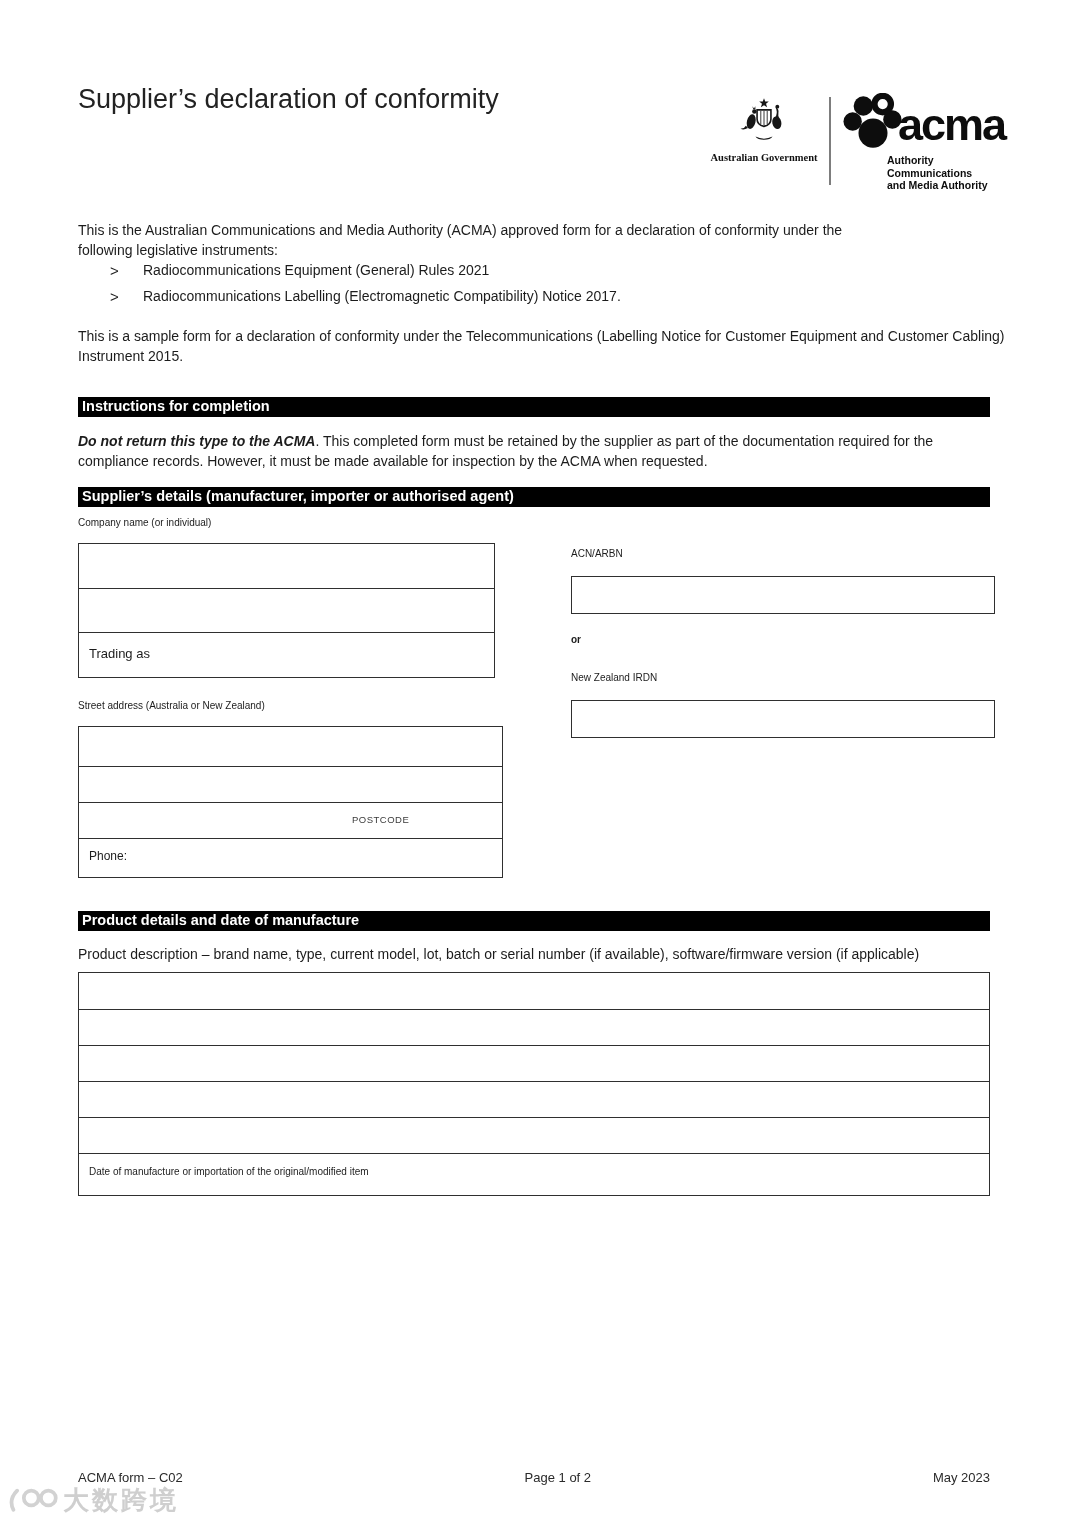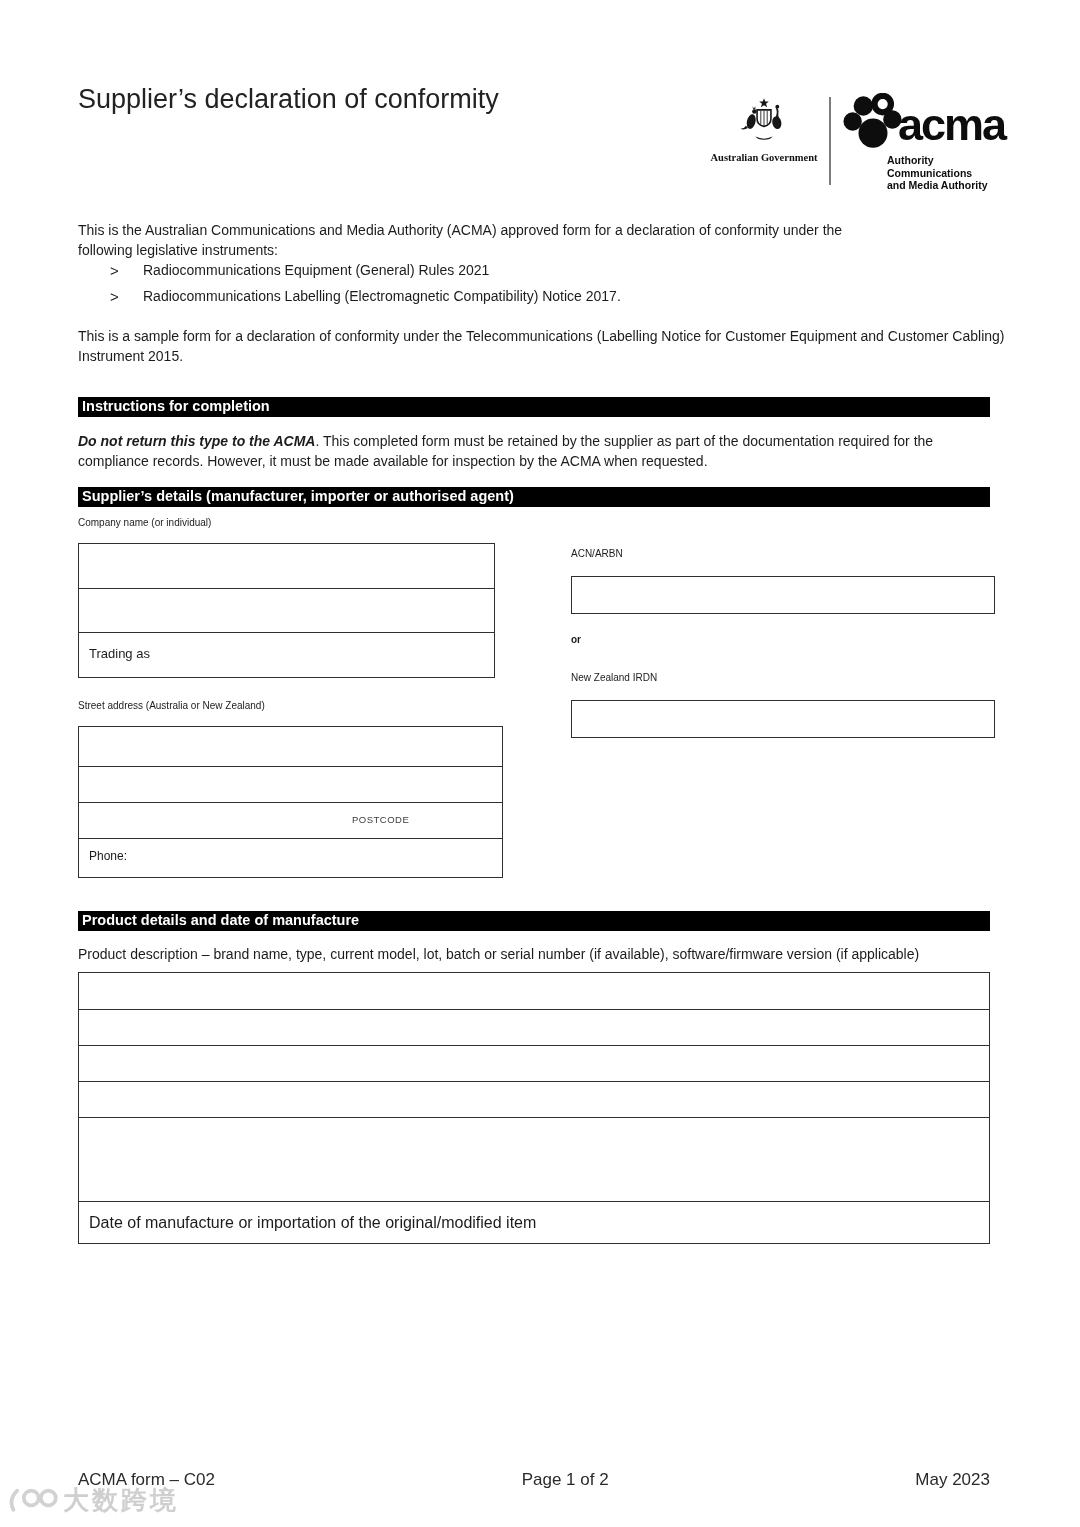--- a/index.html
+++ b/index.html
@@ -57,24 +57,24 @@
   .street-box .row{box-sizing:border-box;}
   .sr1{height:39px;}
   .sr2{height:36px;border-top:1.5px solid #2f2f2f;}
   .sr3{height:36px;border-top:1.5px solid #2f2f2f;position:relative;}
   .sr4{height:38px;border-top:1.5px solid #2f2f2f;padding:10px 0 0 10px;font-size:12px;}
   .postcode{position:absolute;left:273px;top:11px;font-size:9.5px;letter-spacing:.5px;color:#3a3a3a;}
 
   .prod-table{position:absolute;left:78px;top:972px;width:912px;border:1.5px solid #2f2f2f;box-sizing:border-box;background:#fff;}
   .prod-table .row{height:36px;box-sizing:border-box;}
   .prod-table .row + .row{border-top:1.5px solid #2f2f2f;}
-  .prod-table .date-row{height:42px;padding:12px 0 0 10px;font-size:16px;margin-top:48px;}
+  .prod-table .date-row{height:42px;padding:12px 0 0 10px;font-size:10px;}
 
   
-  .footer{position:absolute;left:78px;top:1470px;width:912px;display:flex;justify-content:space-between;font-size:17px;color:#2a2a2a;}
+  .footer{position:absolute;left:78px;top:1470px;width:912px;display:flex;justify-content:space-between;font-size:13px;color:#2a2a2a;}
 
   
   .watermark{position:absolute;left:6px;top:1483px;display:flex;align-items:center;gap:5px;}
   .wm-text{font-size:26px;font-weight:700;color:#cfcfcf;letter-spacing:3px;}
 </style>
 </head>
 <body>
 
 <div class="page">
 

